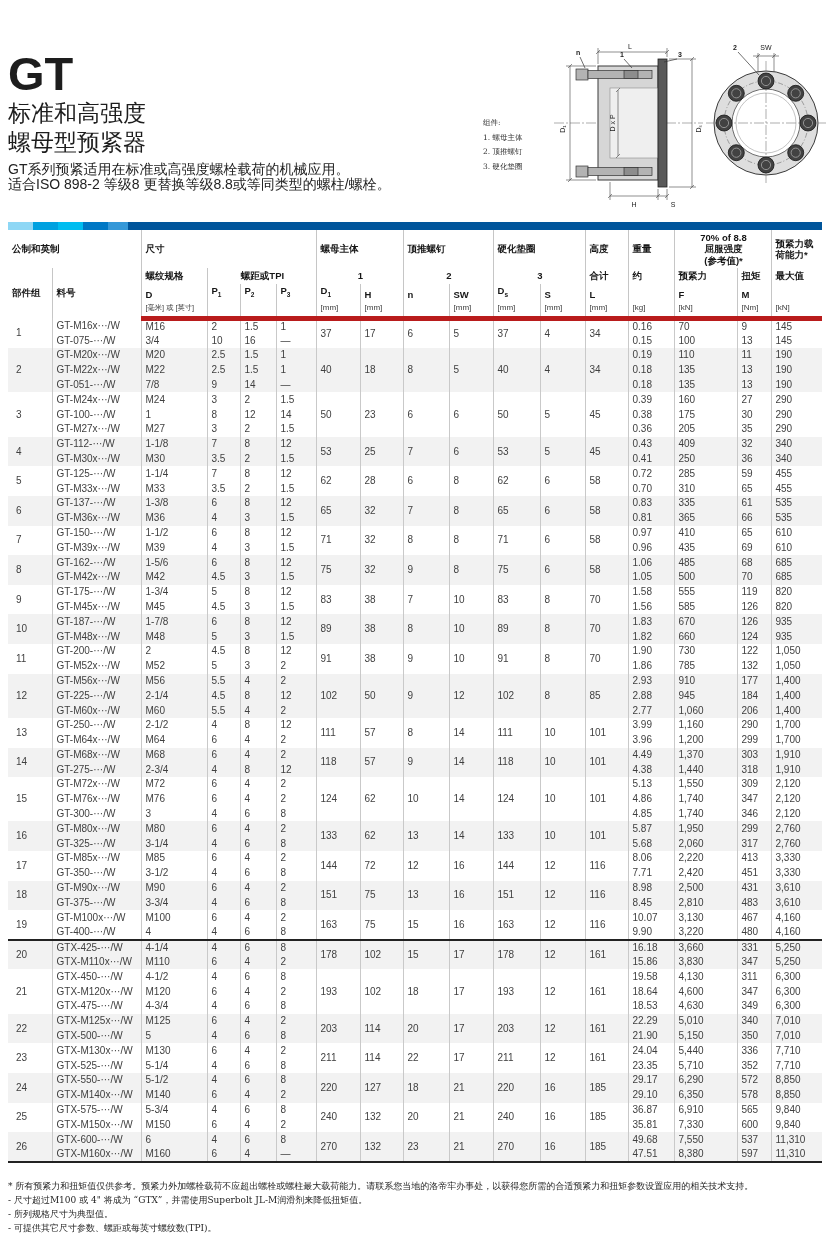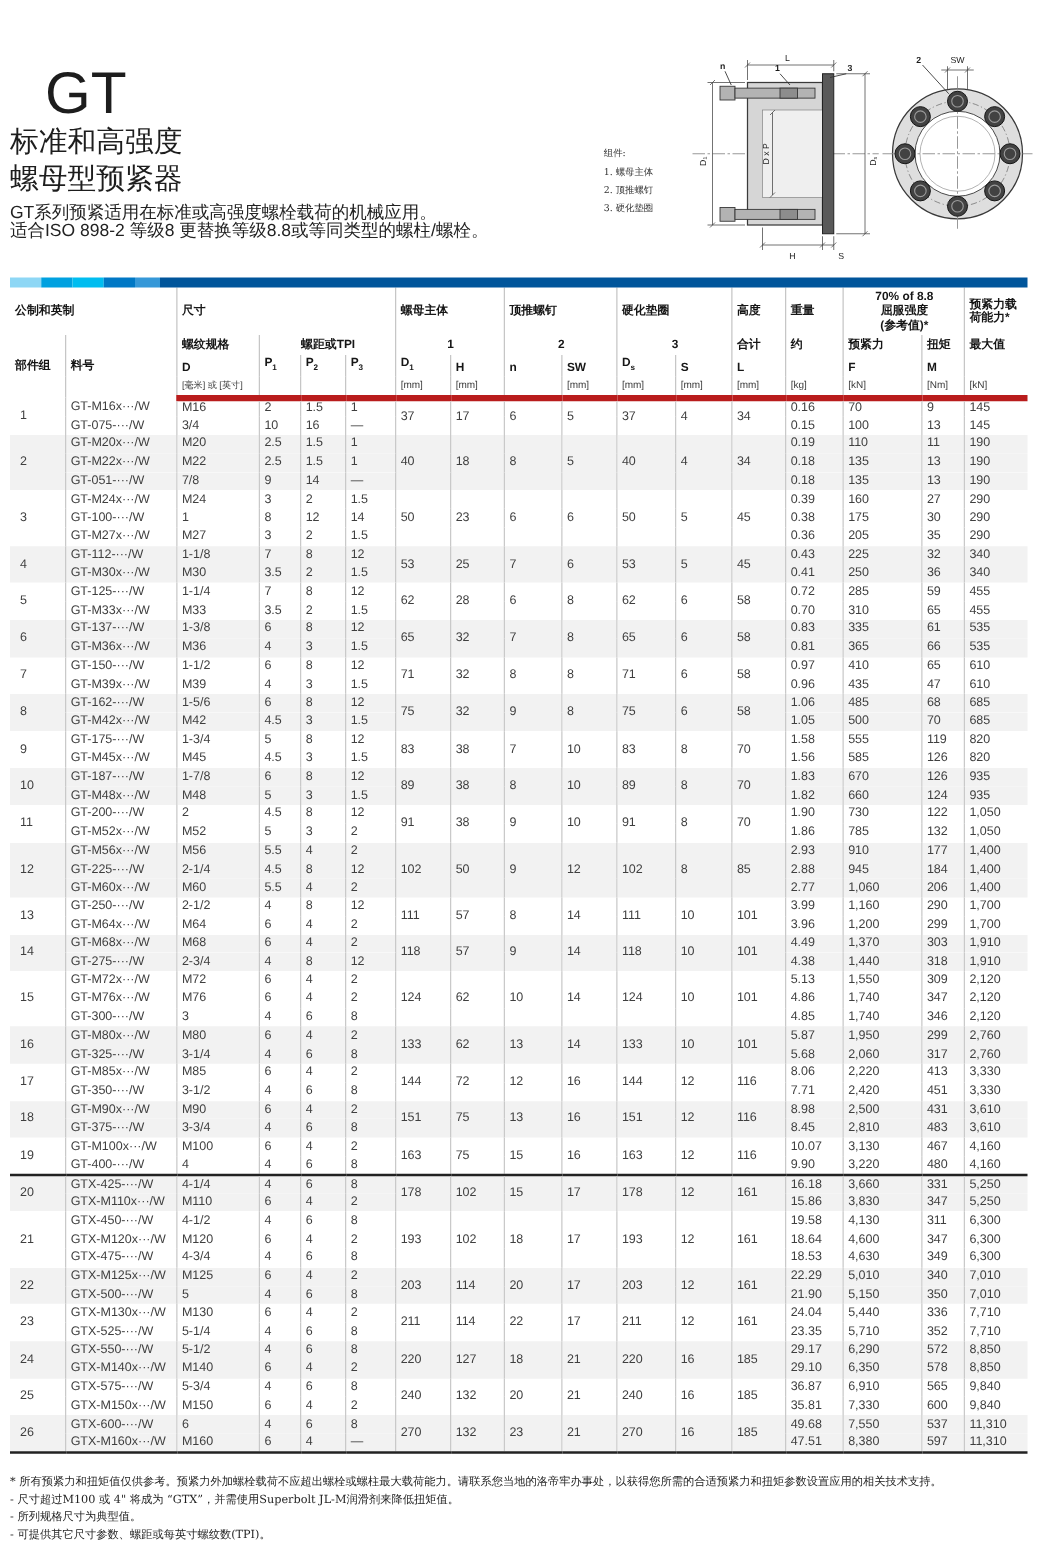--- a/index.html
+++ b/index.html
@@ -2,21 +2,21 @@
 <html><head>
 <meta charset="utf-8">
 <style>
   html,body{margin:0;padding:0;}
   body{
     width:830px;height:1249px;position:relative;background:#ffffff;
     font-family:"Liberation Sans", sans-serif;color:#3d3d3d;overflow:hidden;
   }
   
   .masthead{position:relative;height:222px;}
-  .brand{position:absolute;left:8px;top:50px;font-size:47px;line-height:48px;font-weight:400;color:#1d1d1d;letter-spacing:0;margin-left:28px;}
+  .brand{position:absolute;left:8px;top:50px;font-size:47px;line-height:48px;font-weight:700;color:#1d1d1d;letter-spacing:0;}
   .subtitle{position:absolute;left:8px;top:99px;font-size:23px;line-height:29px;font-weight:400;color:#1d1d1d;}
   .desc{position:absolute;left:8px;top:162px;font-size:14px;line-height:15px;color:#222;font-family:Liberation Sans, sans-serif;}
   .legend{position:absolute;left:483px;top:116px;font-size:7.5px;line-height:14.5px;color:#333;font-family:"DejaVu Serif", serif;}
   .drawing{position:absolute;left:540px;top:28px;}
   
   .bar{margin-left:8px;width:814px;height:8px;display:flex;}
   .bar div{height:8px;}
   .bar .s1,.bar .s2,.bar .s3,.bar .s4{width:25px;}
   .bar .s5{width:20px;}
   .bar .s6{flex:1;}
@@ -401,21 +401,21 @@
         <td class="sh">8</td>
         <td class="sh">12</td>
         <td rowspan="2" class="sh">53</td>
         <td rowspan="2" class="sh">25</td>
         <td rowspan="2" class="sh">7</td>
         <td rowspan="2" class="sh">6</td>
         <td rowspan="2" class="sh">53</td>
         <td rowspan="2" class="sh">5</td>
         <td rowspan="2" class="sh">45</td>
         <td class="sh">0.43</td>
-        <td class="sh">225</td>
+        <td class="sh">409</td>
         <td class="sh">32</td>
         <td class="sh">340</td>
       </tr>
       <tr class="data-row">
         <td class="sh">GT-M30x···/W</td>
         <td class="sh">M30</td>
         <td class="sh">3.5</td>
         <td class="sh">2</td>
         <td class="sh">1.5</td>
         <td class="sh">0.41</td>
@@ -503,21 +503,21 @@
         <td>610</td>
       </tr>
       <tr class="data-row">
         <td>GT-M39x···/W</td>
         <td>M39</td>
         <td>4</td>
         <td>3</td>
         <td>1.5</td>
         <td>0.96</td>
         <td>435</td>
-        <td>47</td>
+        <td>69</td>
         <td>610</td>
       </tr>
       <tr class="data-row">
         <td rowspan="2" class="bl0 gnum sh">8</td>
         <td class="sh">GT-162-···/W</td>
         <td class="sh">1-5/6</td>
         <td class="sh">6</td>
         <td class="sh">8</td>
         <td class="sh">12</td>
         <td rowspan="2" class="sh">75</td>

